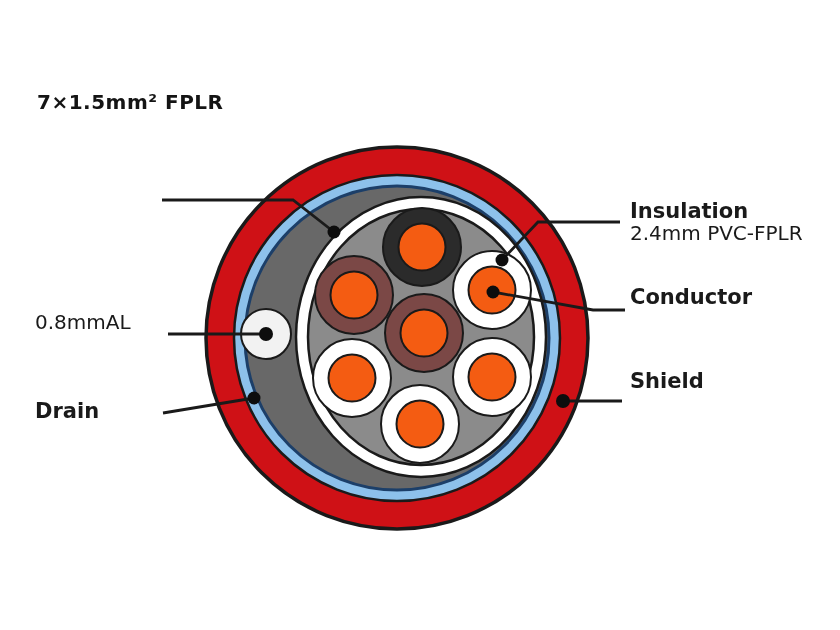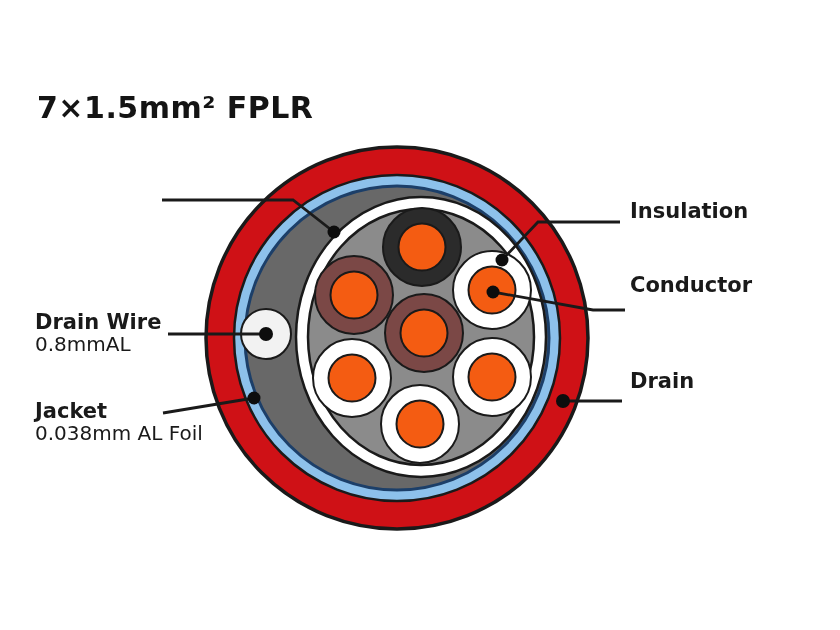--- a/index.html
+++ b/index.html
@@ -3,21 +3,21 @@
 <meta charset="utf-8">
 <style>
   html,body{margin:0;padding:0;}
   body{
     width:840px;height:630px;background:#ffffff;position:relative;overflow:hidden;
     font-family:"DejaVu Sans","Liberation Sans",sans-serif;
   }
   .stage{position:absolute;inset:0;width:840px;height:630px;}
   .title{
     position:absolute;left:37px;top:90px;
-    font-size:30px;font-weight:bold;color:#141414;letter-spacing:0.5px;
+    font-size:20px;font-weight:bold;color:#141414;letter-spacing:0.5px;
     white-space:nowrap;
   }
   .label{position:absolute;color:#1a1a1a;white-space:nowrap;}
   .label-left{left:35px;}
   .label-right{left:630px;}
   .label-name{font-weight:bold;font-size:21px;line-height:22px;}
   .label-value{font-size:20px;line-height:22px;}
   svg{position:absolute;inset:0;}
 </style>
 </head>
@@ -82,31 +82,30 @@
       <circle cx="334" cy="232" r="6.5"></circle>
       <circle cx="266" cy="334" r="7"></circle>
       <circle cx="254" cy="398" r="6.5"></circle>
       <circle cx="502" cy="260" r="6.5"></circle>
       <circle cx="493" cy="292" r="6.5"></circle>
       <circle cx="563" cy="401" r="7"></circle>
     </g>
   </svg>
 
   <div class="label label-left" style="top:311px">
-    <div class="label-name">Drain Wire</div>
     <div class="label-value">0.8mmAL</div>
   </div>
   <div class="label label-left" style="top:400px">
-    <div class="label-name">Jacket</div>
-    <div class="label-value">0.038mm AL Foil</div>
+    <div class="label-name">Drain</div>
   </div>
 
   <div class="label label-right" style="top:200px">
     <div class="label-name">Insulation</div>
+    <div class="label-value">2.4mm PVC-FPLR</div>
   </div>
-  <div class="label label-right" style="top:274px">
+  <div class="label label-right" style="top:286px">
     <div class="label-name">Conductor</div>
   </div>
   <div class="label label-right" style="top:370px">
-    <div class="label-name">Drain</div>
+    <div class="label-name">Shield</div>
   </div>
 
 </div>
 
 </body></html>

